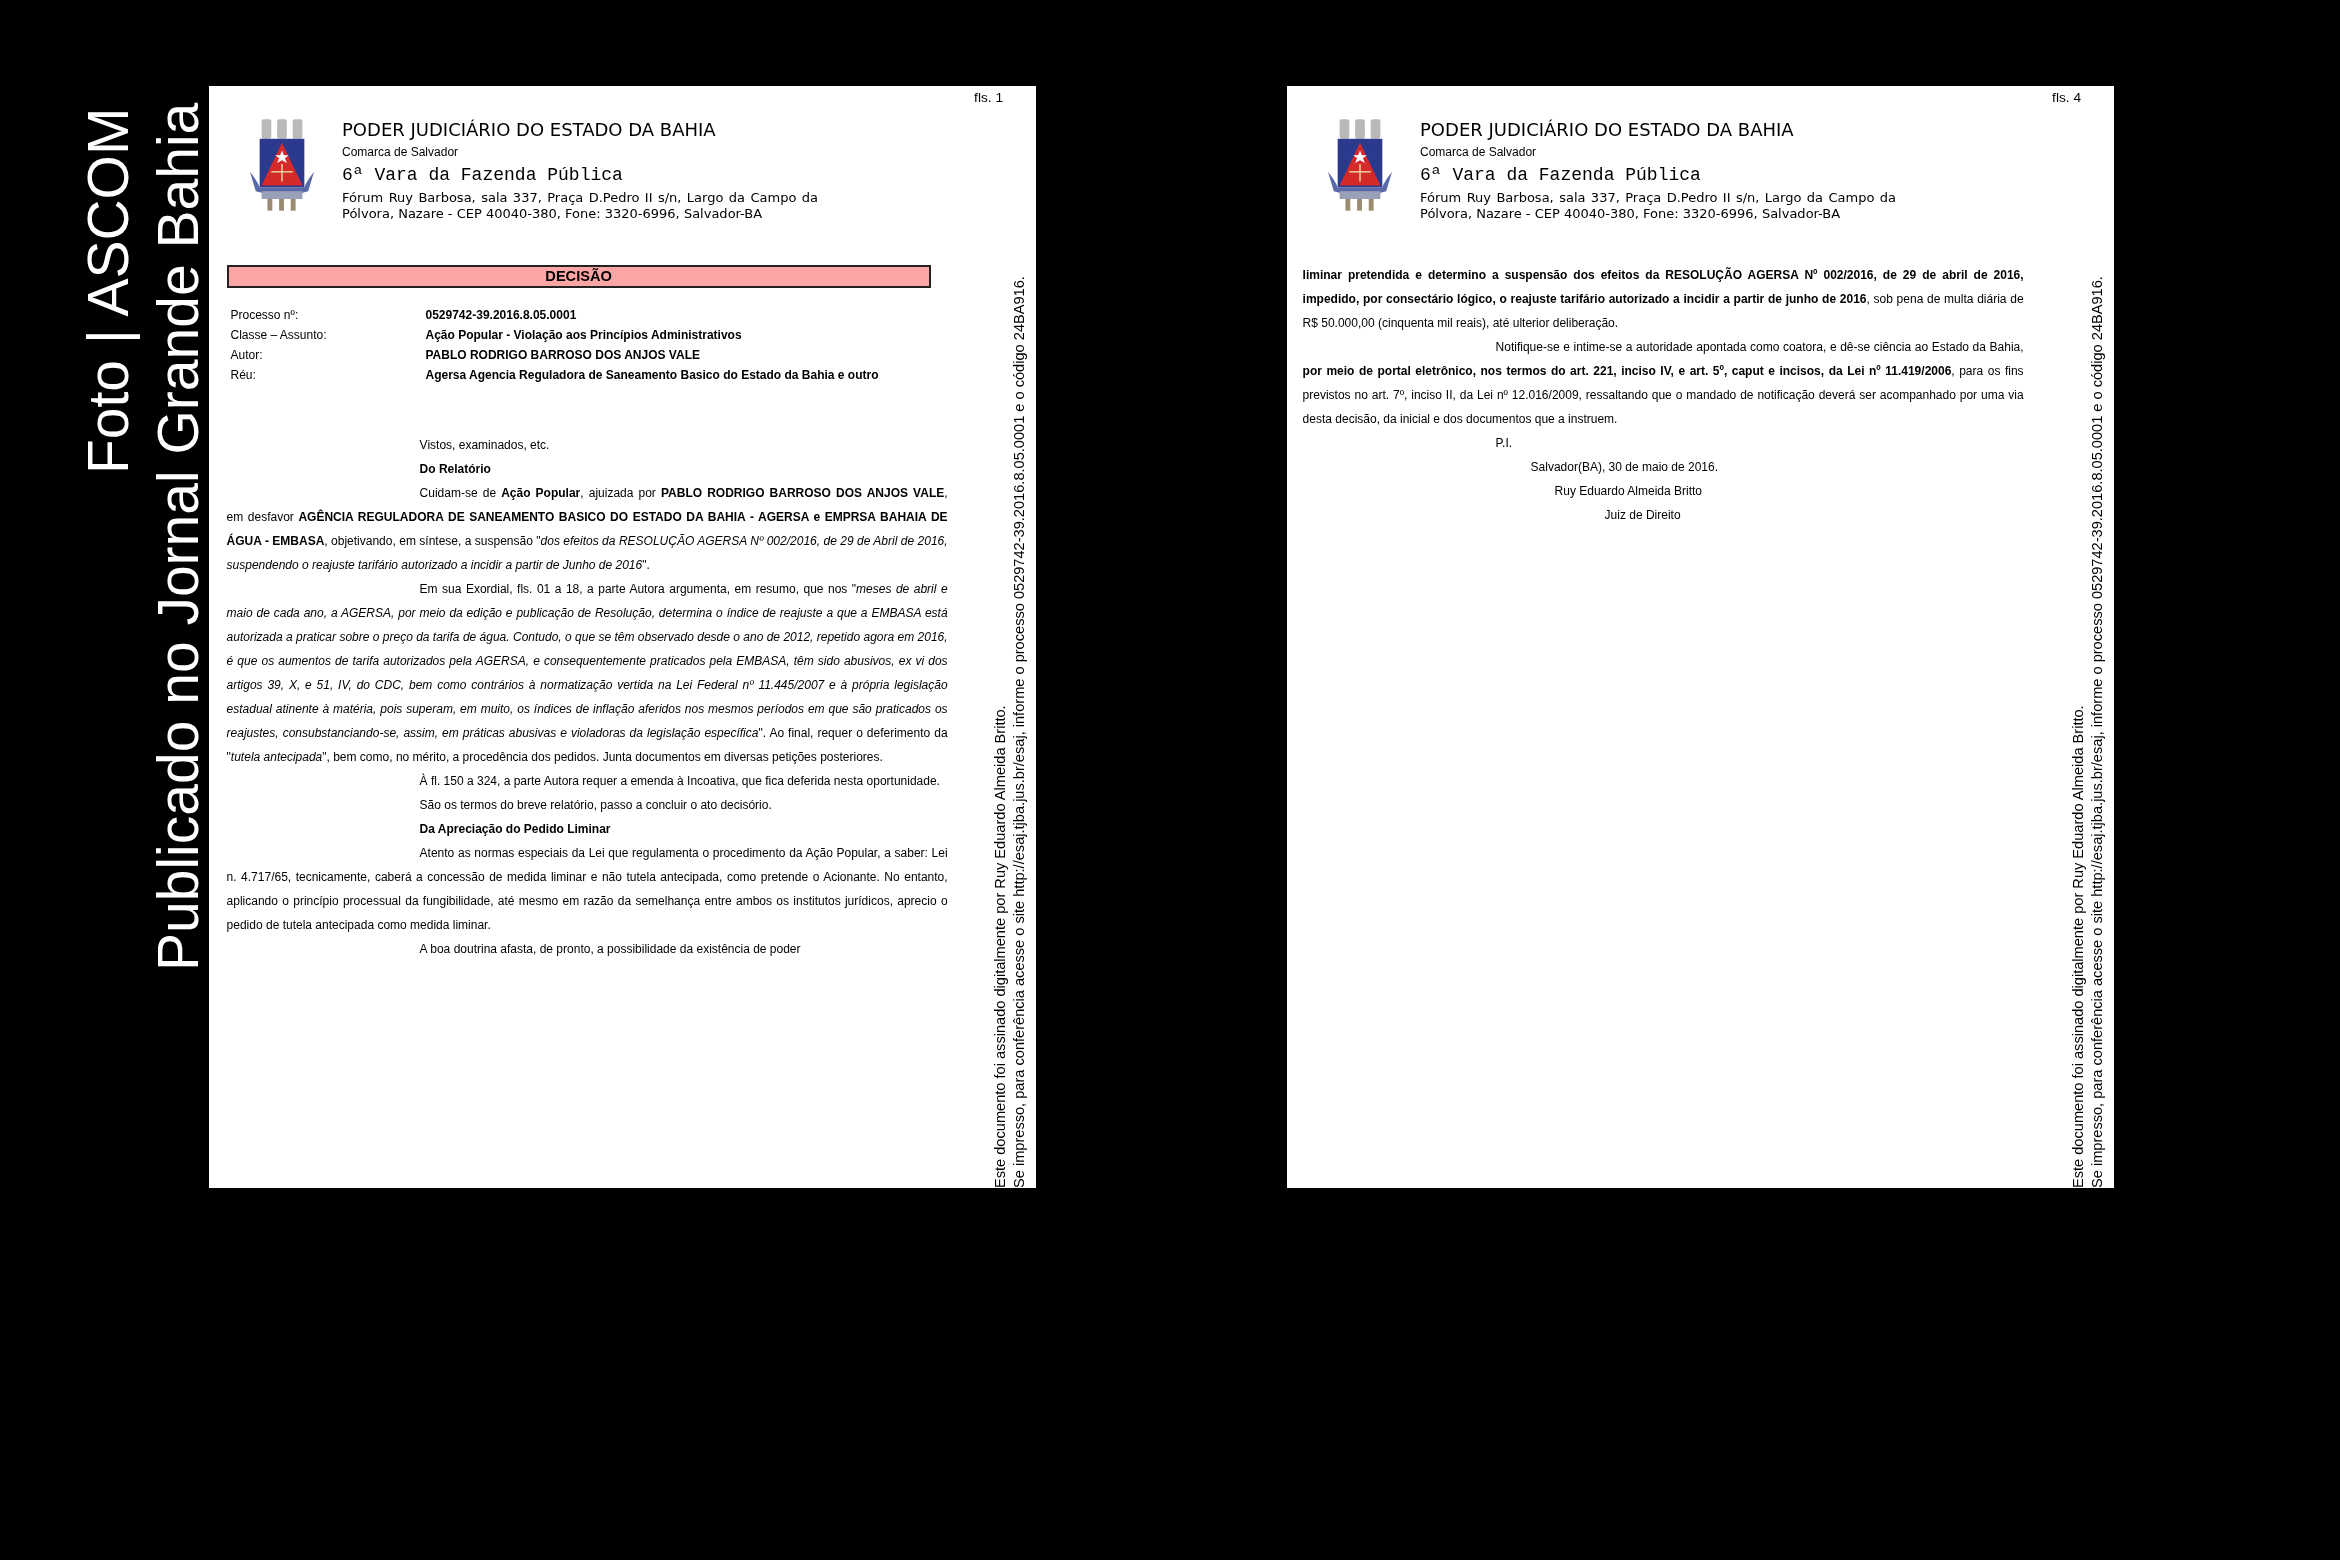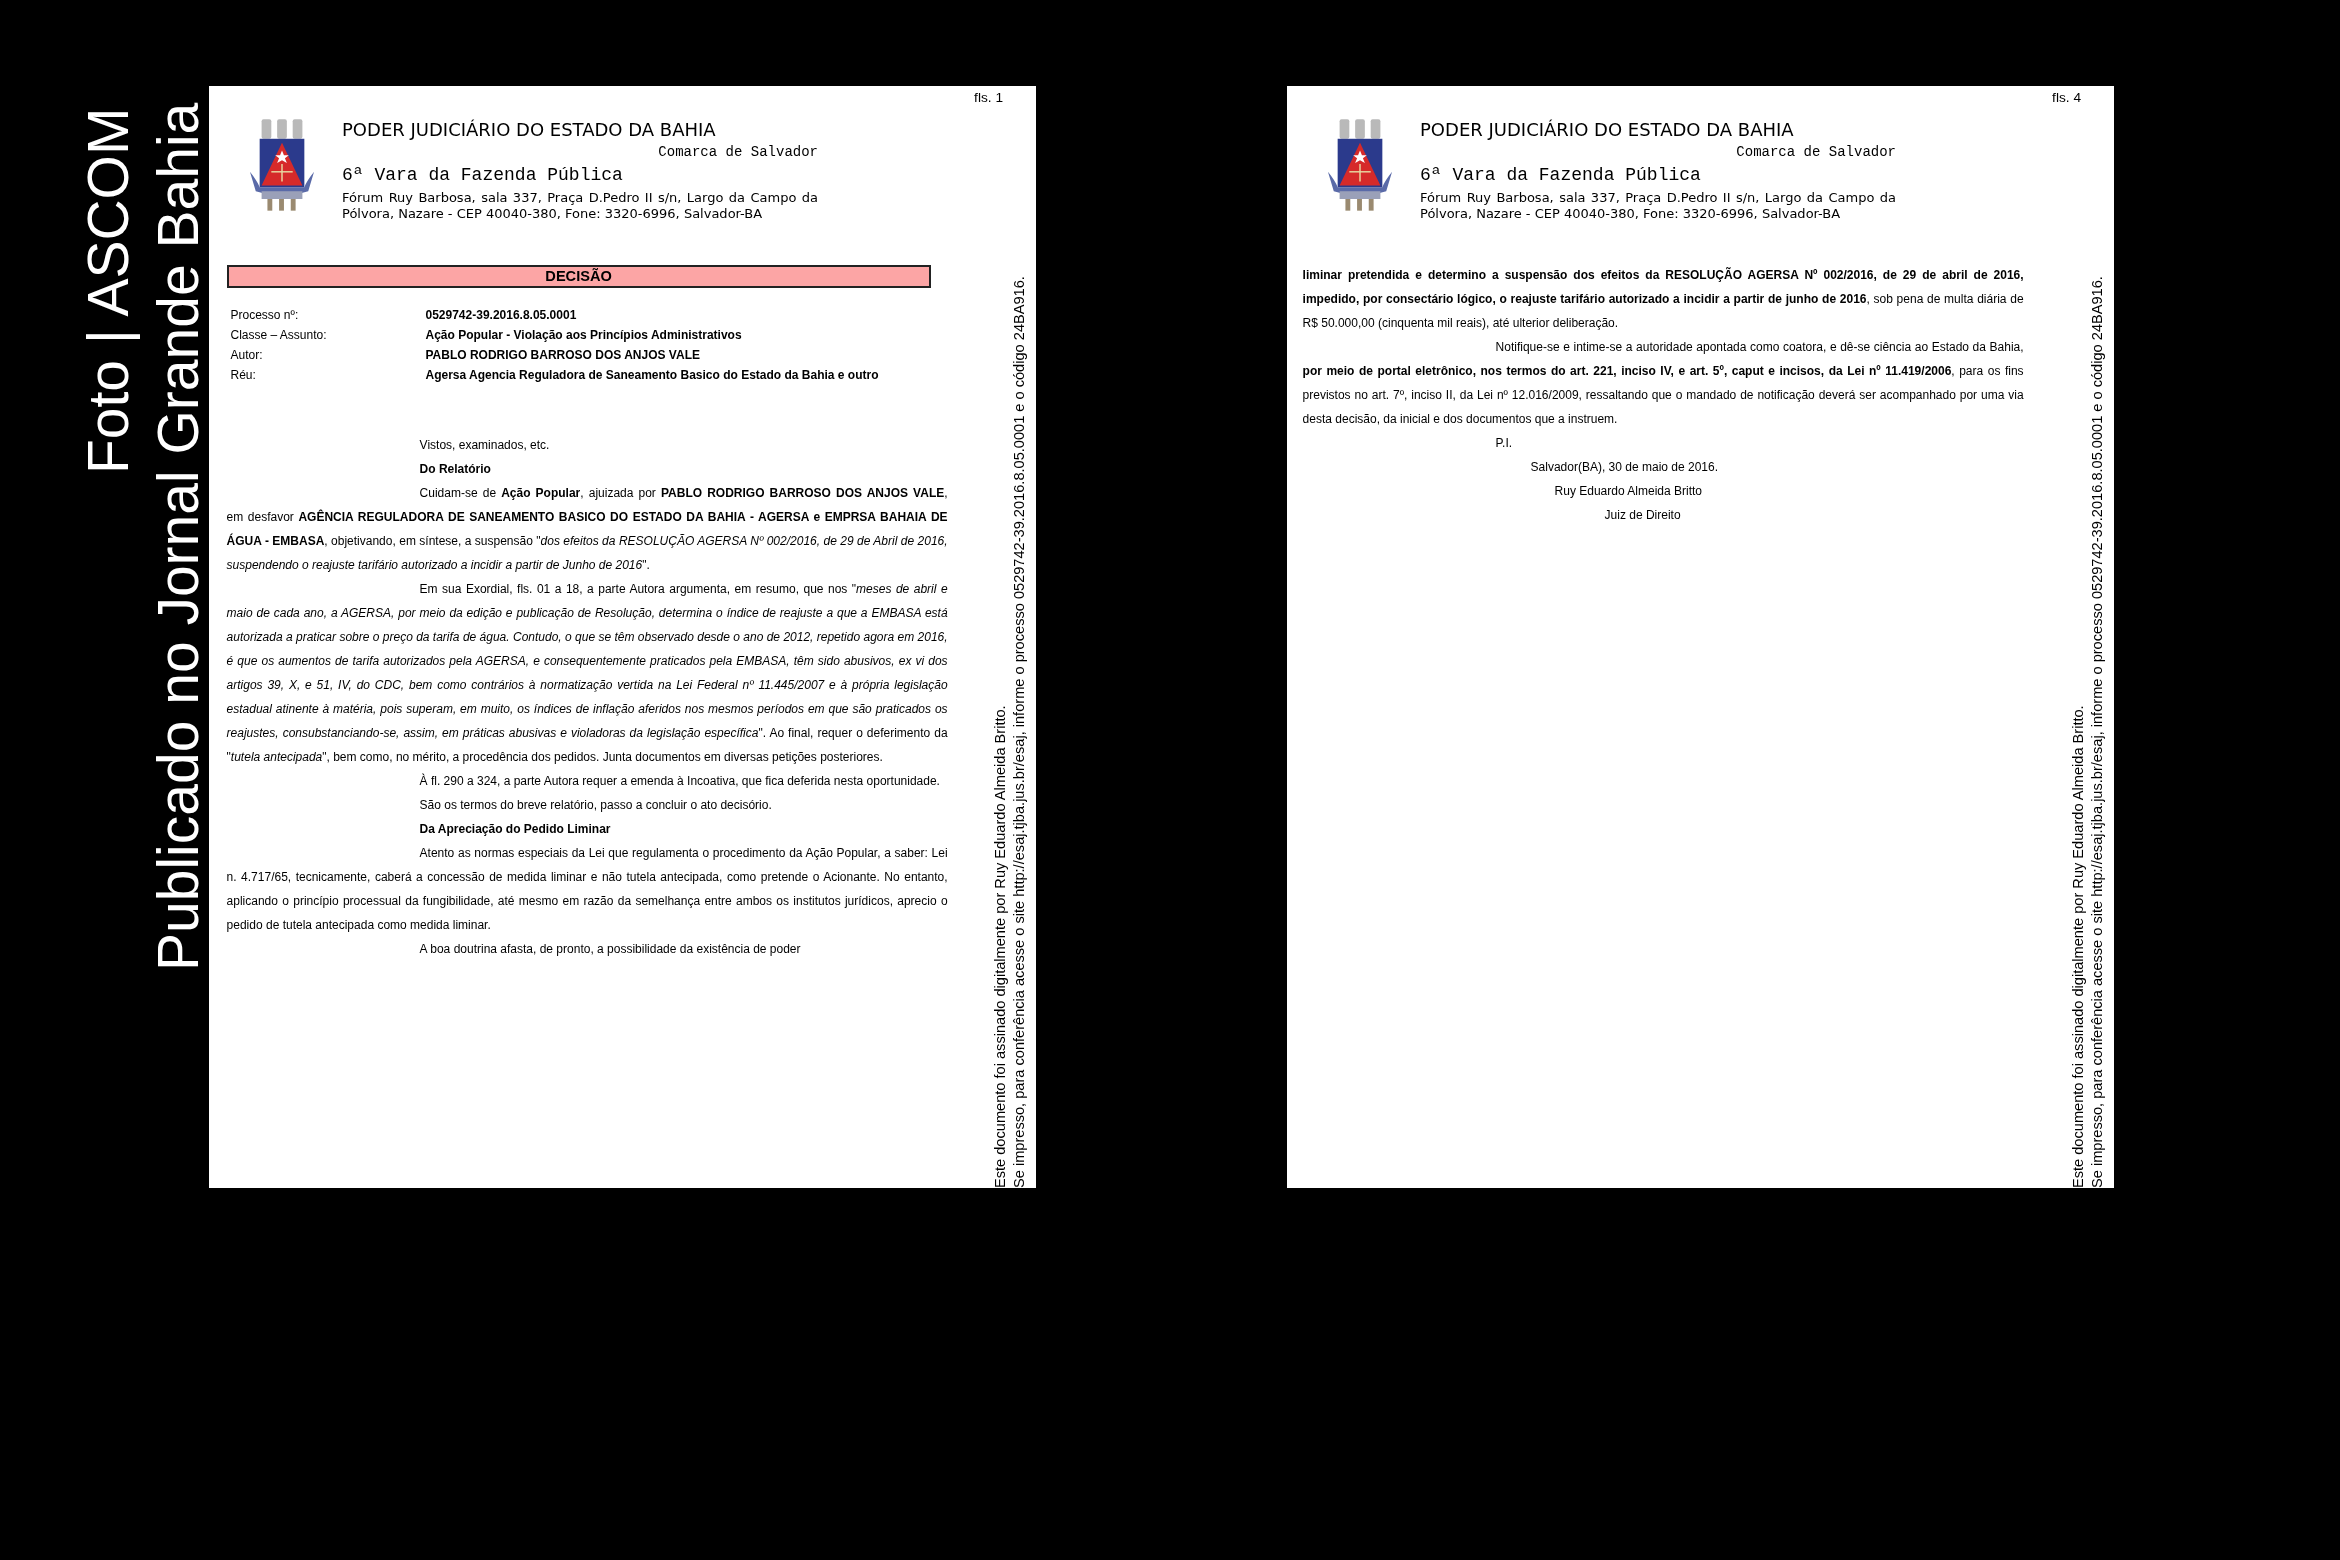--- a/index.html
+++ b/index.html
@@ -8,21 +8,21 @@
   .sidebar .line { position:absolute; color:#fff; font-family:"Liberation Sans", sans-serif; white-space:nowrap; transform-origin:left top; transform:rotate(-90deg); font-size:57px; line-height:59px; }
   .sidebar .l1 { left:19.5px; top:386px; }
   .sidebar .l2 { left:90px; top:883px; }
   .page { position:absolute; top:86px; width:827px; height:1102px; background:#fff; }
   .page.left { left:209px; }
   .page.right { left:1287px; }
   .fls { position:absolute; right:33px; top:3.9px; font-size:13.7px; }
   .crest { position:absolute; left:39px; top:31px; width:68px; height:96px; }
   .hdr { position:absolute; left:133px; top:33px; width:476px; }
   .hdr .h1 { font-family:"DejaVu Sans", sans-serif; font-size:18px; line-height:22.4px; }
-  .hdr .h2 { font-family:Liberation Mono, monospace; font-size:14px; line-height:22.4px;text-align:right; }
+  .hdr .h2 { font-family:Liberation Sans, sans-serif; font-size:12px; line-height:22.4px; }
   .hdr .h3 { font-family:Liberation Mono, monospace; font-size:18px; line-height:22.4px; }
   .hdr .addr { font-family:"DejaVu Sans", sans-serif; font-size:13px; line-height:16px; text-align:justify; margin-top:3.9px; }
   .decisao { position:absolute; left:17.6px; top:179px; width:700px; height:18.5px; border:2px solid #222; background:#fca5a5; text-align:center; font-weight:bold; font-size:14.6px; line-height:18.5px; }
   .meta { position:absolute; left:21.5px; top:219px; width:722px; font-size:12px; line-height:20px; }
   .meta .row { display:flex; }
   .meta .k { width:195px; flex:none; }
   .meta .v { font-weight:bold; flex:1; }
   .body { position:absolute; left:17.6px; width:721px; font-size:12px; line-height:24px; text-align:justify; }
   .body p { margin:0; }
   .ind { text-indent:193px; }
@@ -91,21 +91,21 @@
       <span class="k">Réu:</span>
       <span class="v">Agersa Agencia Reguladora de Saneamento Basico do Estado da Bahia e outro</span>
     </div>
   </div>
 
   <div class="body" style="top:347px;">
     <p class="ind-only">Vistos, examinados, etc.</p>
     <p class="ind-only b">Do Relatório</p>
     <p class="ind"><span>Cuidam-se de </span><span class="b">Ação Popular</span><span>, ajuizada por </span><span class="b">PABLO RODRIGO BARROSO DOS ANJOS VALE</span><span>,  em desfavor </span><span class="b">AGÊNCIA REGULADORA DE SANEAMENTO BASICO DO ESTADO DA BAHIA - AGERSA  e EMPRSA BAHAIA DE ÁGUA - EMBASA</span><span>, objetivando, em síntese, a suspensão "</span><span class="i">dos efeitos  da RESOLUÇÃO AGERSA Nº  002/2016, de 29 de Abril de 2016, suspendendo o reajuste tarifário autorizado a incidir a partir de Junho de 2016</span><span>".</span></p>
     <p class="ind"><span>Em sua Exordial, fls. 01 a 18, a parte Autora argumenta, em resumo, que nos "</span><span class="i">meses de abril e maio de cada ano, a AGERSA, por meio da edição e publicação de Resolução, determina o índice de reajuste a que a EMBASA está autorizada a praticar sobre o preço da tarifa de água. Contudo, o que se têm observado desde o ano de 2012, repetido agora em 2016, é que os aumentos de tarifa autorizados pela AGERSA,  e  consequentemente praticados pela EMBASA, têm sido abusivos, ex vi  dos artigos 39, X, e 51, IV, do CDC,  bem como  contrários à normatização vertida na Lei Federal nº 11.445/2007 e à própria legislação estadual atinente à matéria, pois superam,  em muito,  os índices de  inflação  aferidos nos mesmos períodos em que são praticados os reajustes, consubstanciando-se, assim, em práticas abusivas e violadoras da legislação específica</span><span>". Ao final, requer o deferimento da "</span><span class="i">tutela antecipada</span><span>", bem como, no mérito, a procedência dos pedidos. Junta documentos em diversas petições posteriores.</span></p>
-    <p class="ind">À fl. 290 a 324, a parte Autora requer a emenda à Incoativa, que fica deferida nesta oportunidade.</p>
+    <p class="ind">À fl. 150 a 324, a parte Autora requer a emenda à Incoativa, que fica deferida nesta oportunidade.</p>
     <p class="ind">São os termos do breve relatório, passo a concluir o ato decisório.</p>
     <p class="ind-only b">Da Apreciação do Pedido Liminar</p>
     <p class="ind">Atento as normas especiais da Lei que regulamenta o procedimento da Ação Popular, a saber:  Lei n. 4.717/65, tecnicamente, caberá a concessão de medida liminar e não tutela antecipada, como pretende o Acionante. No entanto, aplicando o princípio processual da fungibilidade, até mesmo em razão da semelhança entre ambos os institutos jurídicos, aprecio o pedido de tutela antecipada como medida liminar.</p>
     <p class="ind">A boa doutrina afasta, de pronto, a possibilidade da existência de poder</p>
   </div>
 
   <div class="pgnum" style="top:1190px;">1</div>
   <div class="sig" style="top:1241px;">
     <div>Ruy Britto</div>
     <div>Juiz Titular</div>

